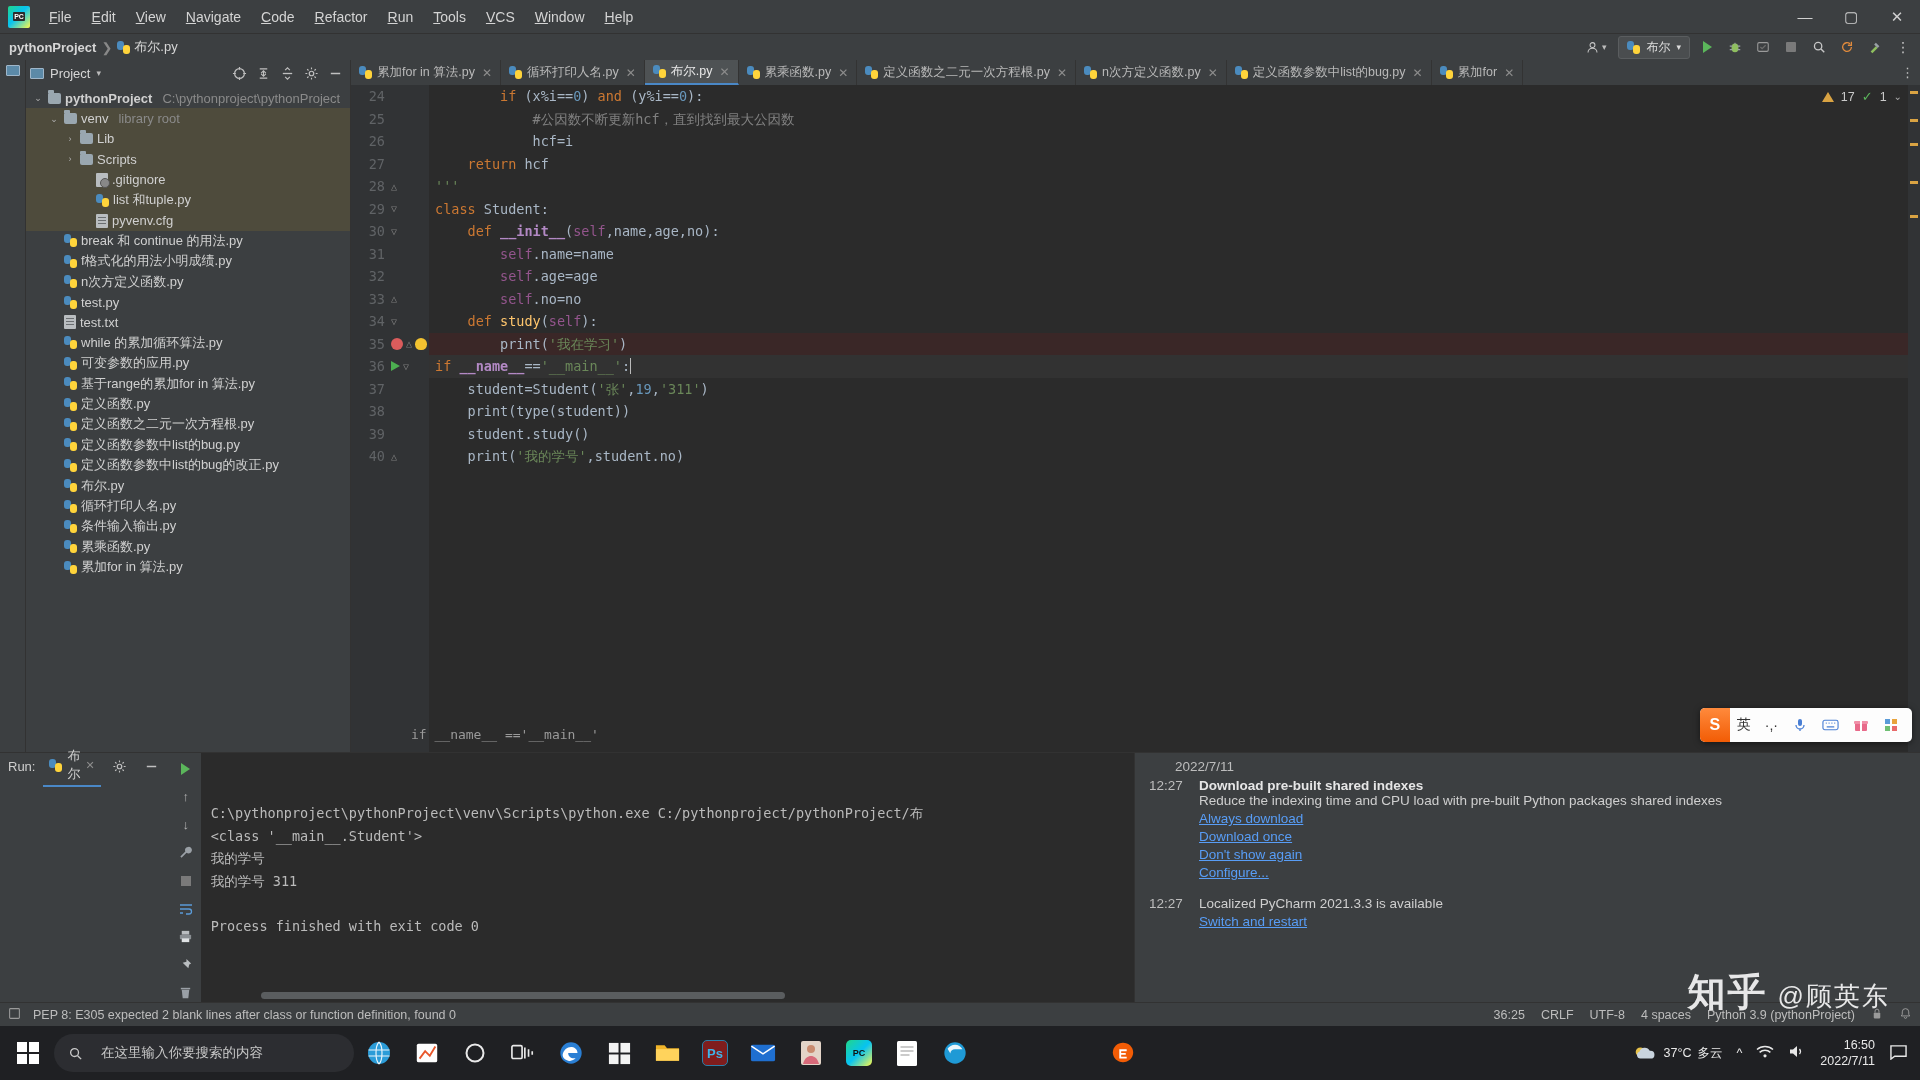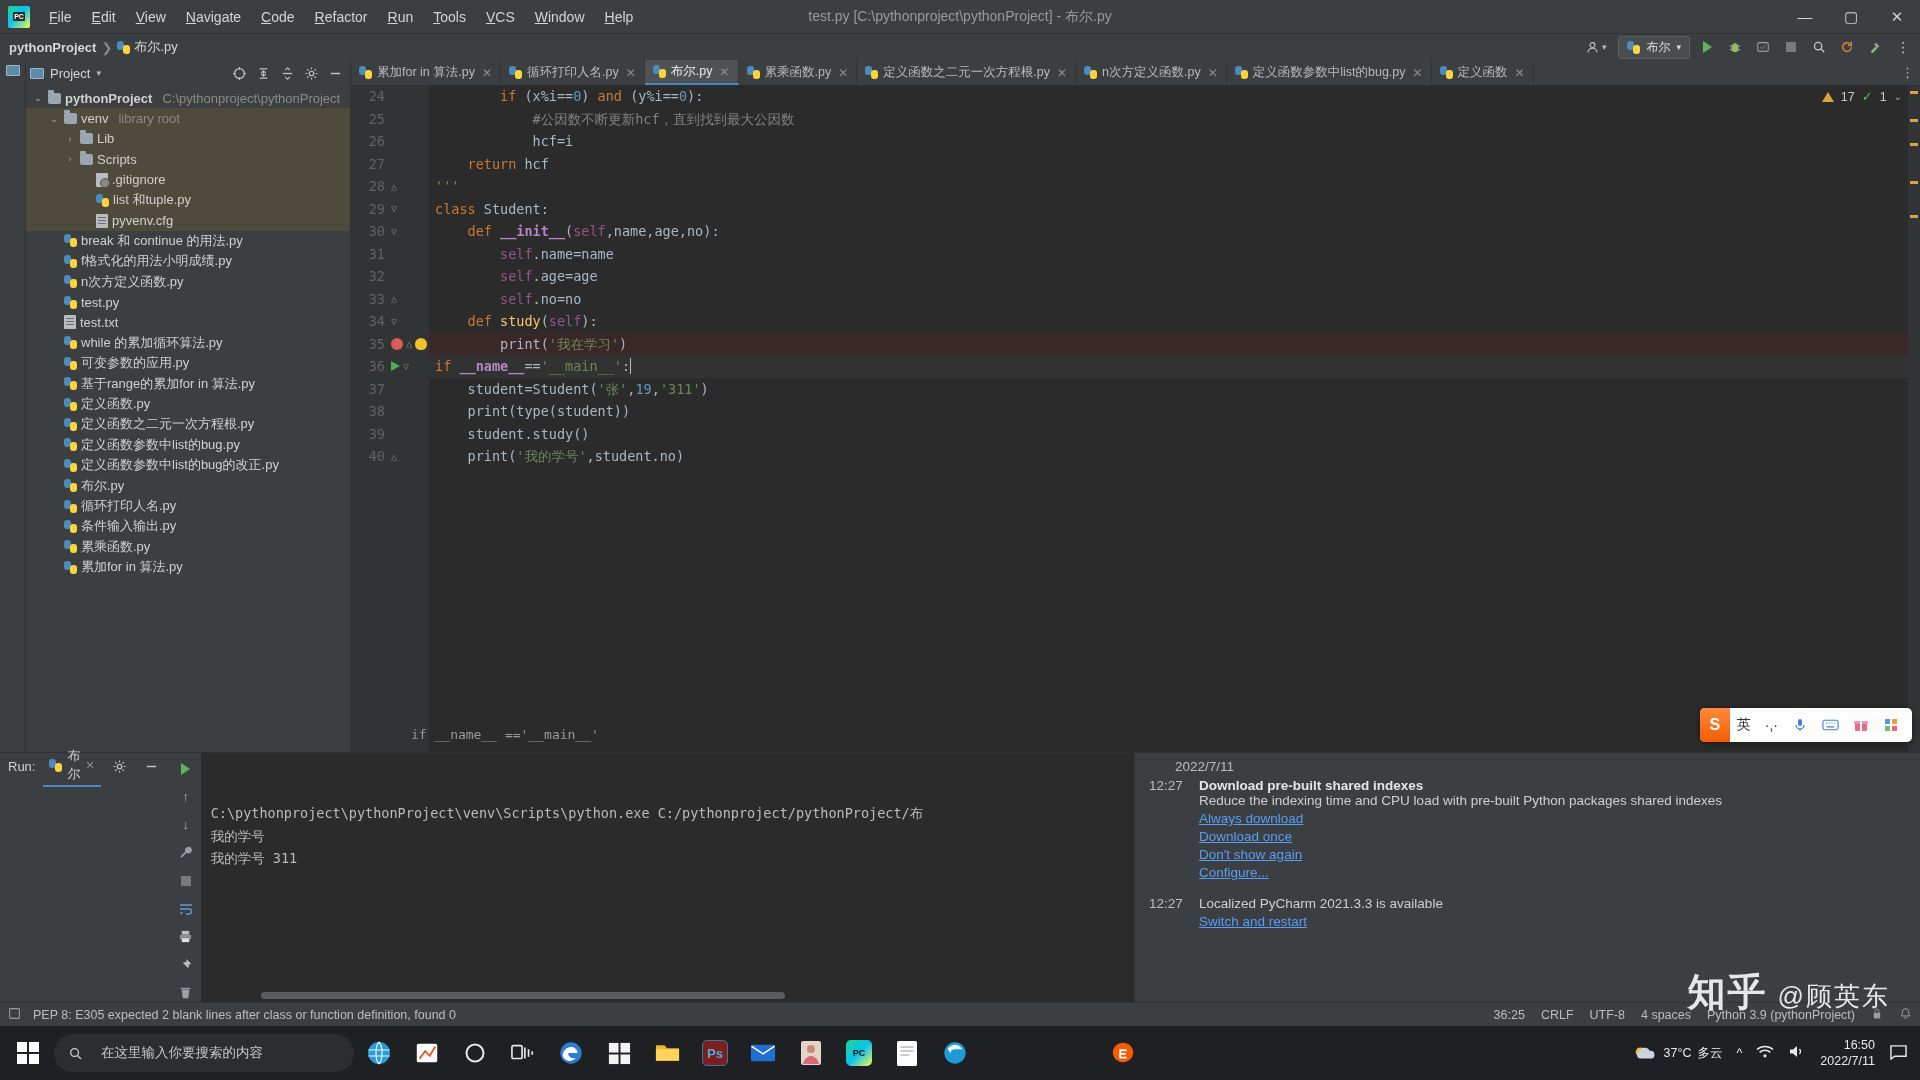--- a/index.html
+++ b/index.html
@@ -165,21 +165,20 @@
         <div class="menuitem"><u>V</u>iew</div>
         <div class="menuitem"><u>N</u>avigate</div>
         <div class="menuitem"><u>C</u>ode</div>
         <div class="menuitem"><u>R</u>efactor</div>
         <div class="menuitem"><u>R</u>un</div>
         <div class="menuitem"><u>T</u>ools</div>
         <div class="menuitem"><u>V</u>CS</div>
         <div class="menuitem"><u>W</u>indow</div>
         <div class="menuitem"><u>H</u>elp</div>
       </div>
-    <div class="wintitle">test.py [C:\pythonproject\pythonProject] - 布尔.py</div>
     <div class="wincontrols">
       <div class="wc">—</div>
       <div class="wc">▢</div>
       <div class="wc close">✕</div>
     </div>
   </div>
 
   <div class="navbar">
     <span class="crumb">pythonProject</span>
     <span class="crumb sep">❯</span>
@@ -443,21 +442,21 @@
             <span>n次方定义函数.py</span>
             <span class="x">✕</span>
           </div>
           <div class="tab">
             <i class="pyicon"></i>
             <span>定义函数参数中list的bug.py</span>
             <span class="x">✕</span>
           </div>
           <div class="tab">
             <i class="pyicon"></i>
-            <span>定义函数</span>
+            <span>累加for</span>
             <span class="x">✕</span>
           </div>
           <div class="tabscroll">⋮</div>
         </div>
 
       <div class="editorwrap">
         <div class="gutter" id="gutter">
             <div class="glrow">
               <span class="glnum">24</span>
               <span class="gicons"></span>
@@ -658,21 +657,21 @@
               </svg>
           </span>
           <span class="rs-ic">
             <svg width="15" height="15" viewBox="0 0 16 16">
                 <path d="M4 5h8l-1 9H5z" fill="#9aa0a6"></path>
                 <rect x="3" y="3" width="10" height="1.6" fill="#9aa0a6"></rect>
               </svg>
           </span>
         </div>
         <div class="console" id="console">
-          <div>C:\pythonproject\pythonProject\venv\Scripts\python.exe C:/pythonproject/pythonProject/布</div><div>我的学号</div><div>我的学号 311</div><div> </div><div class="hscroll"><i></i></div>
+          <div>C:\pythonproject\pythonProject\venv\Scripts\python.exe C:/pythonproject/pythonProject/布</div><div>&lt;class '__main__.Student'&gt;</div><div>我的学号</div><div>我的学号 311</div><div> </div><div>Process finished with exit code 0</div><div class="hscroll"><i></i></div>
         </div>
       </div>
     </div>
 
     <div class="eventlog">
       <div class="elbody" id="elbody">
           <div class="eldate">2022/7/11</div>
           <div class="elrow">
             <div class="eltime">12:27</div>
             <div>

